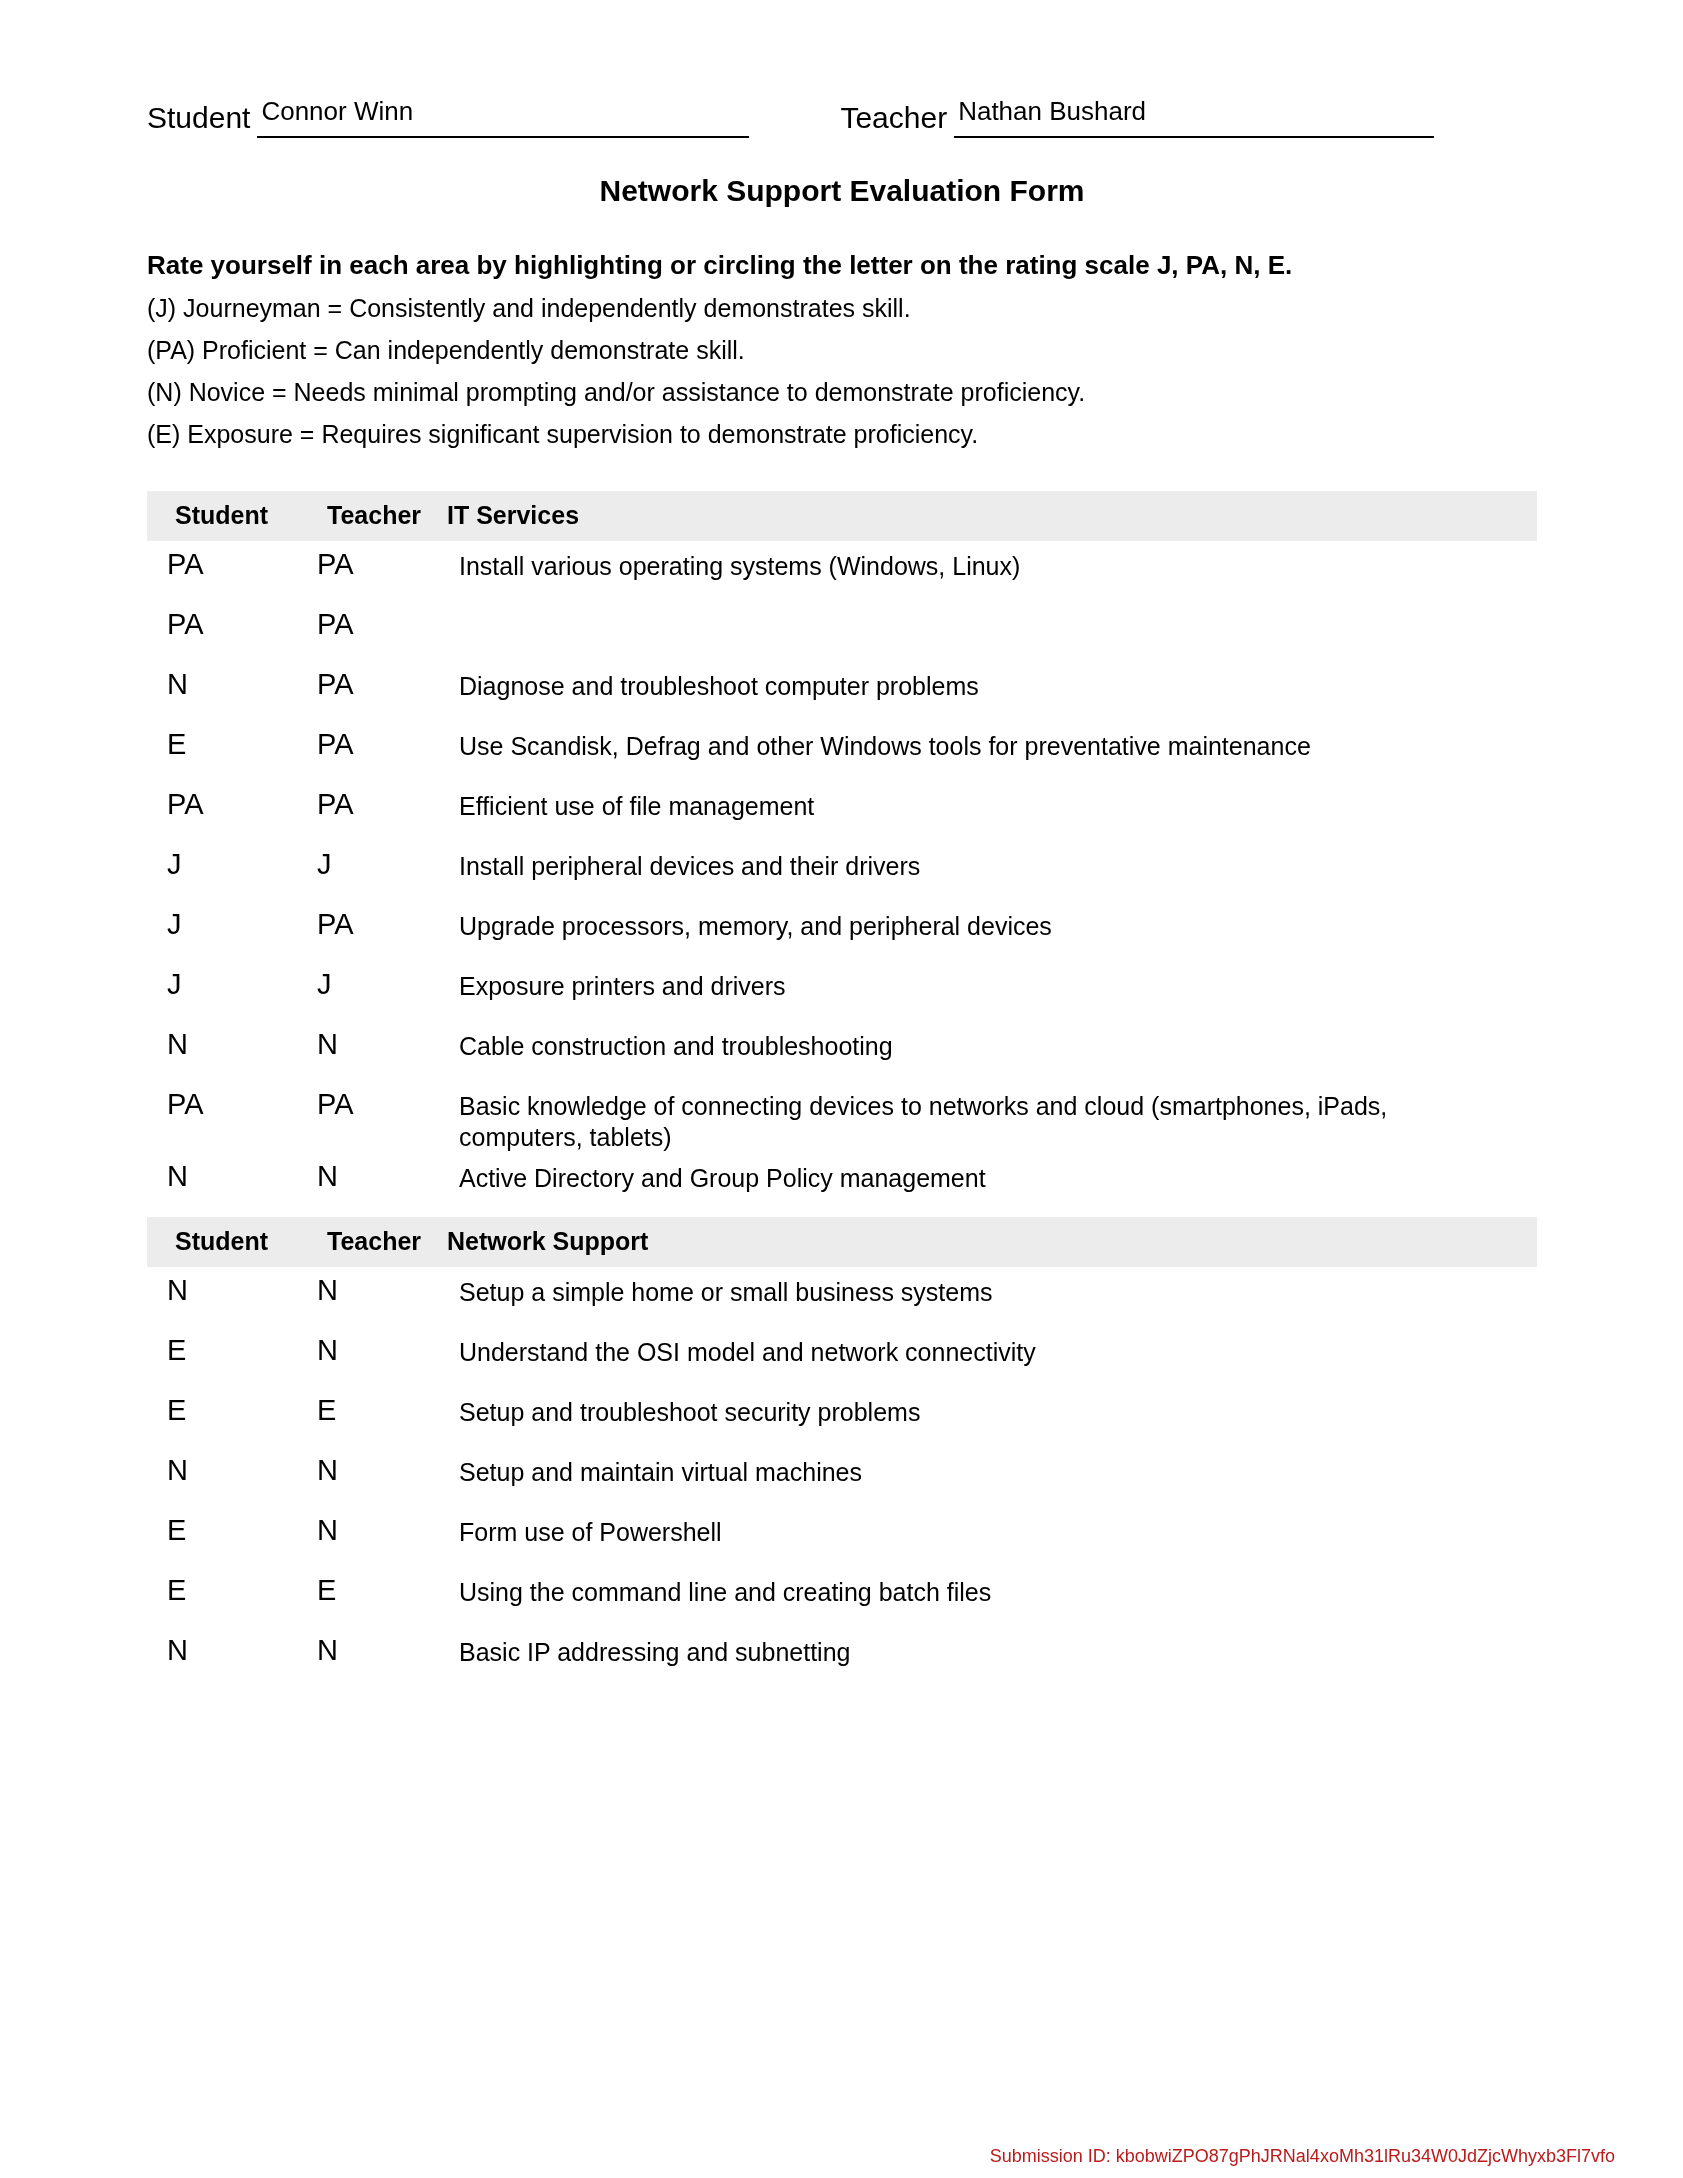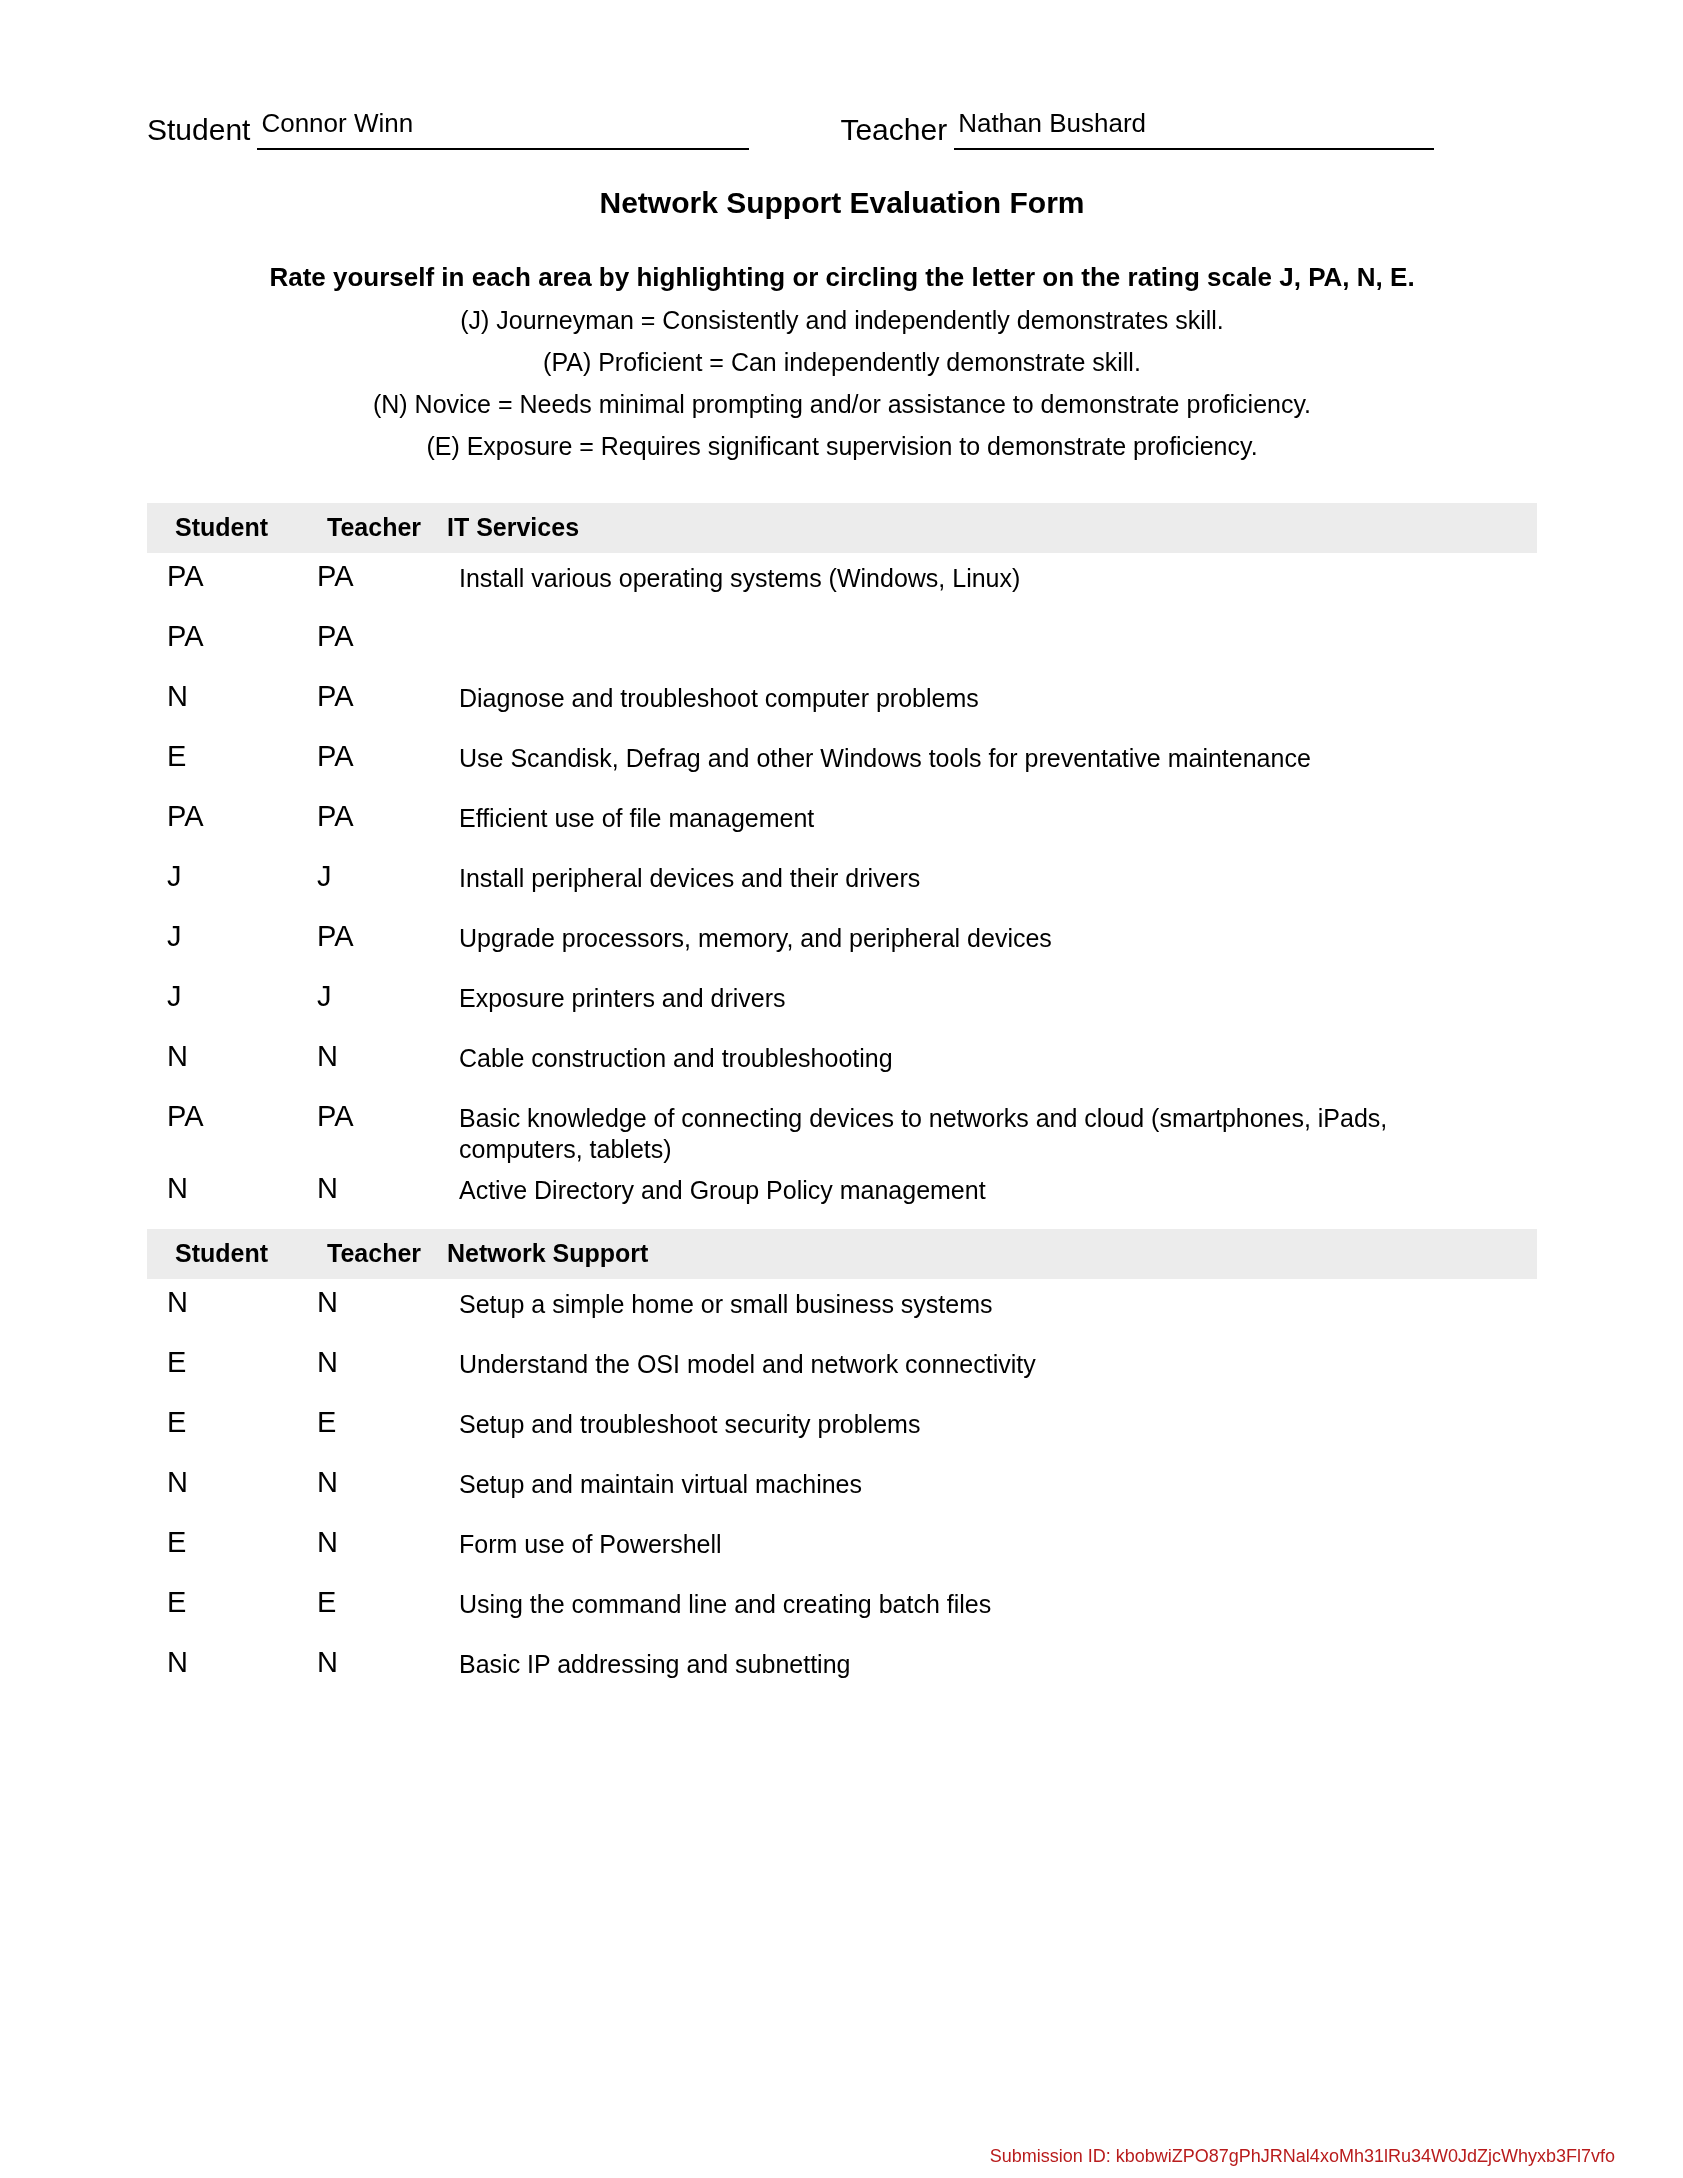--- a/index.html
+++ b/index.html
@@ -31,36 +31,35 @@
     white-space: nowrap;
   }
   .field-value {
     display: inline-block;
     border-bottom: 2.5px solid #000;
     font-size: 26px;
     line-height: 1.1;
     padding: 0 0 10px 4px;
     margin-left: 7px;
     white-space: nowrap;
-    margin-top: 12px;
   }
   .student-value { width: 492px; }
   .teacher-field { margin-left: 91px; }
   .teacher-value { width: 480px; }
 
   
   .title {
     margin-top: 36px;
     text-align: center;
     font-size: 30px;
     font-weight: bold;
   }
 
   
-  .instructions { margin-top: 42px; text-align: center; }
+  .instructions { margin-top: 42px; }
   .instructions .intro {
     font-size: 26px;
     font-weight: bold;
     margin-bottom: 13px;
   }
   .instructions .level {
     font-size: 25px;
     margin-bottom: 13px;
   }
 

